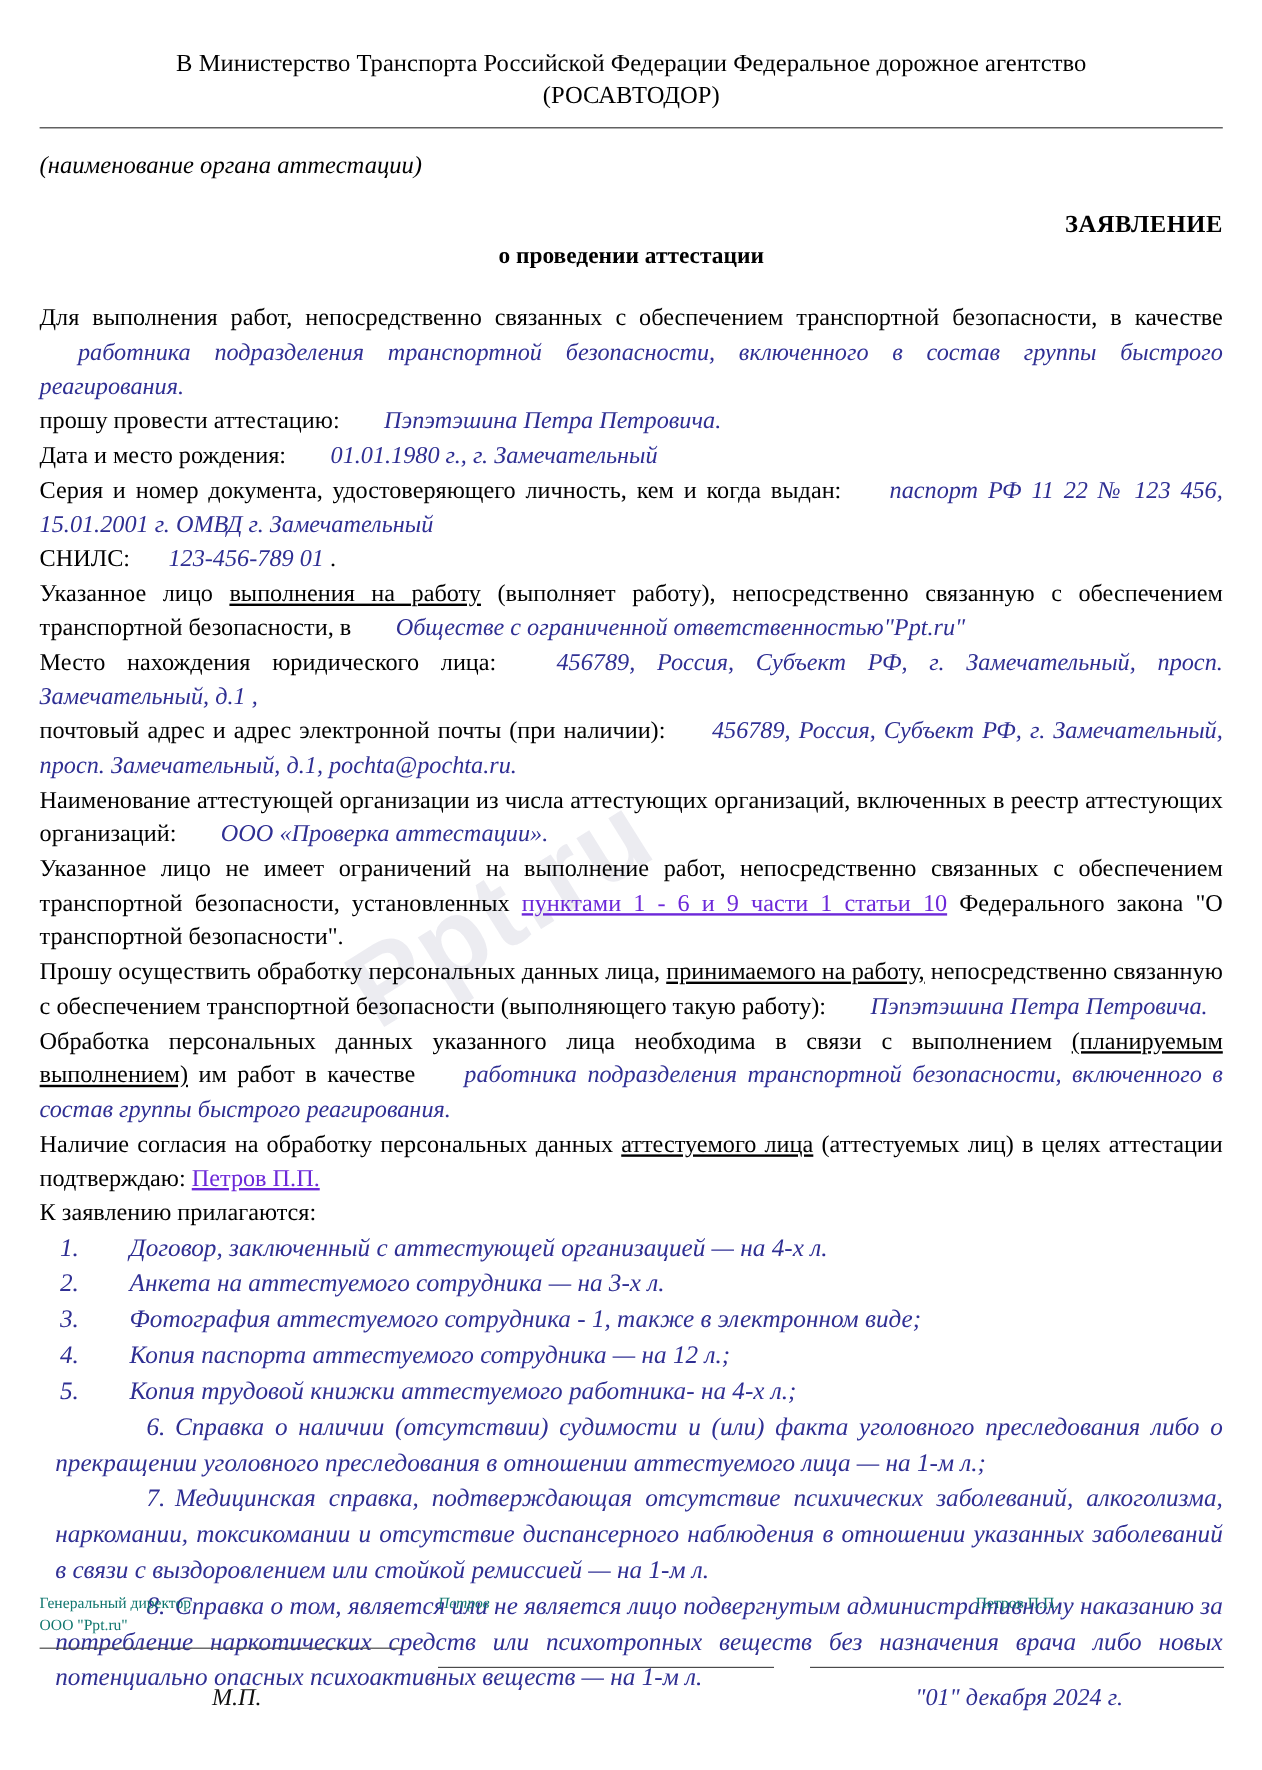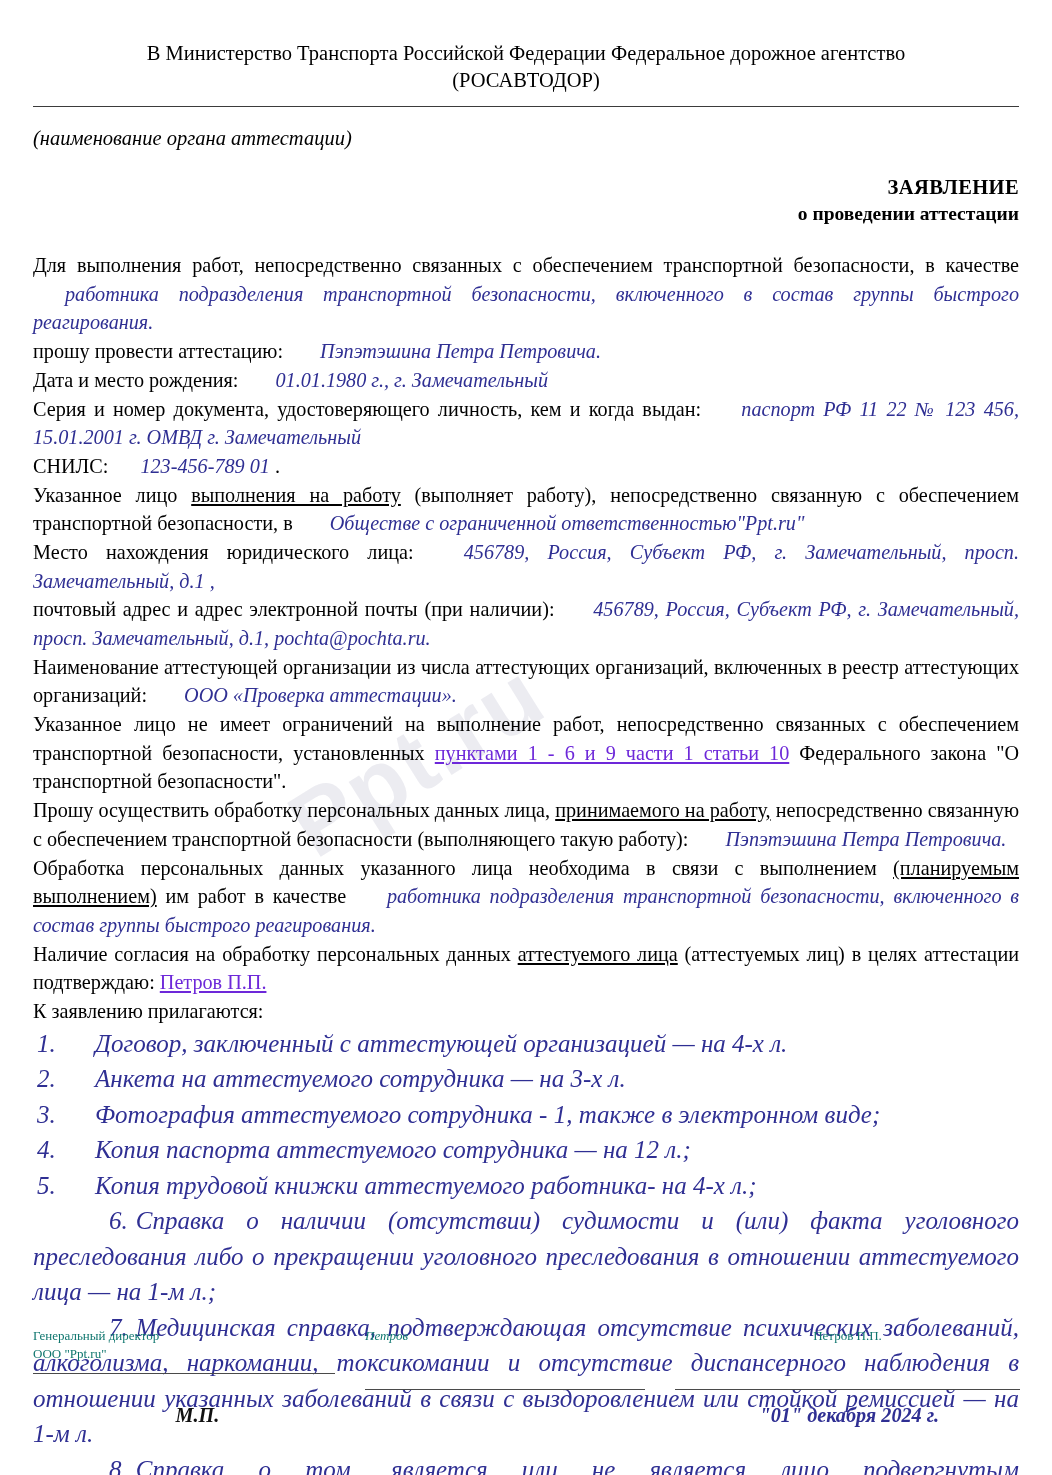--- a/index.html
+++ b/index.html
@@ -73,21 +73,21 @@
   }
 
   .doc-title {
     text-align: right;
     font-weight: bold;
     font-size: 20.5px;
     margin-top: 26px;
     letter-spacing: .4px;
   }
   .doc-subtitle {
-    text-align: right;
+    text-align: center;
     font-weight: bold;
     font-size: 19.5px;
     margin-top: 4px;
   }
 
   
   .body {
     margin-top: 26px;
     font-size: 20.2px;
     line-height: 1.42;
@@ -112,24 +112,25 @@
 
   
   .att-list {
     margin: 0;
     padding: 0;
     list-style: none;
   }
   .att-list li {
     color: #2f2f93;
     font-style: italic;
-    font-size: 25px;
+    font-size: 21px;
     line-height: 1.42;
     text-align: justify;
     text-justify: inter-word;
+    margin-left: 13px;
   }
   .att-list li.indented {
     padding-left: 68px;
     text-indent: -32px;
   }
   .att-list li.wrapped {
     padding-left: 0;
     text-indent: 38px;
   }
   .att-list li .num {
@@ -184,21 +185,20 @@
     font-style: italic;
     font-size: 20.2px;
     text-align: center;
   }
   .sign-under.blue { color: #2f2f93; }
   .sign-under.black { color: #111111; }
 
   .stamp-row {
     display: flex;
     margin-top: 0;
-    font-weight: bold;
   }
   .stamp-col.s1 { width: 332px; text-align: right; padding-right: 10px; }
   .stamp-col.s2 { width: 310px; }
   .stamp-col.s3 { width: 345px; text-align: center; }
 </style>
 </head>
 <body>
 
 <div class="page">
 

